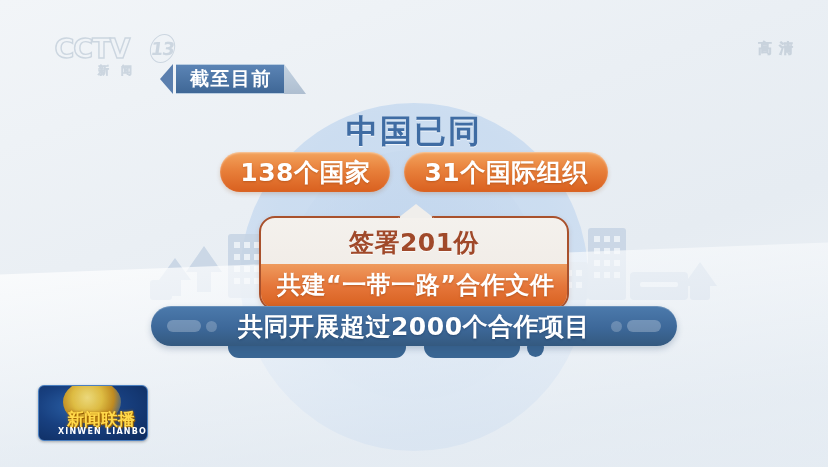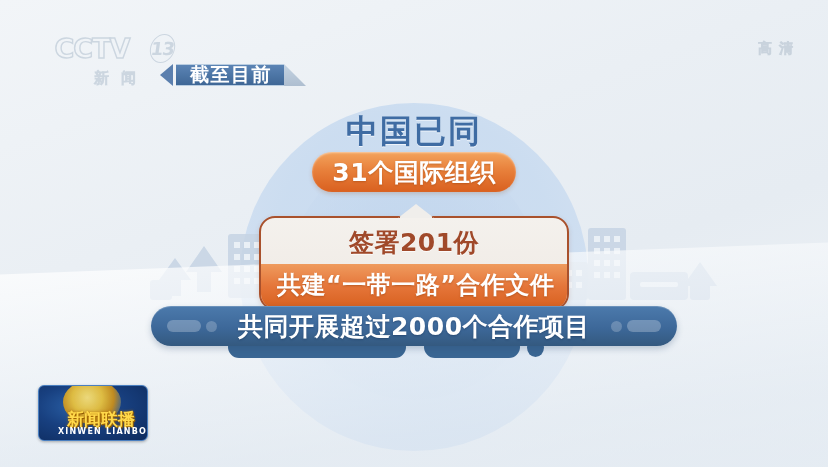--- a/index.html
+++ b/index.html
@@ -83,22 +83,21 @@
     height: 27px;
     border-radius: 50%;
     border: 1.4px solid #ccd6e0;
     font-size: 18px;
     -webkit-text-stroke: 0;
     color: #ccd6e0;
     margin-left: 3px;
     transform: skewX(-8deg);
   }
   .cctv-mark .cctv-sub {
-    margin-top: 6px;
-    font-size: 15px;
+    font-size: 11px;
     letter-spacing: 12px;
     color: transparent;
     -webkit-text-stroke: 1.1px #ccd6e0;
     padding-left: 12px;
   }
 
   .hd-mark {
     position: absolute;
     right: 28px;
     top: 40px;
@@ -107,21 +106,21 @@
     color: transparent;
     -webkit-text-stroke: 1.1px #c9d3dd;
     user-select: none;
   }
 
   
   .banner {
     position: absolute;
     left: 160px;
     top: 64px;
-    height: 22px;
+    height: 30px;
     display: flex;
     align-items: stretch;
   }
   .banner-arrow {
     width: 13px;
     background: #5b7fae;
     clip-path: polygon(100% 0, 100% 100%, 0 50%);
     margin-right: 3px;
   }
   .banner-body {
@@ -430,20 +429,21 @@
 
   <div class="banner">
     <div class="banner-arrow"></div>
     <div class="banner-body">截至目前</div>
     <div class="banner-tail"></div>
   </div>
 
   <div class="headline">中国已同</div>
 
   <div class="pill-row">
+    <div class="pill">138个国家</div>
     <div class="pill">31个国际组织</div>
   </div>
 
   <div class="callout">
     <div class="callout-notch"></div>
     <div class="callout-box">
       <div class="callout-top">签署201份</div>
       <div class="callout-band">共建“一带一路”合作文件</div>
     </div>
   </div>

